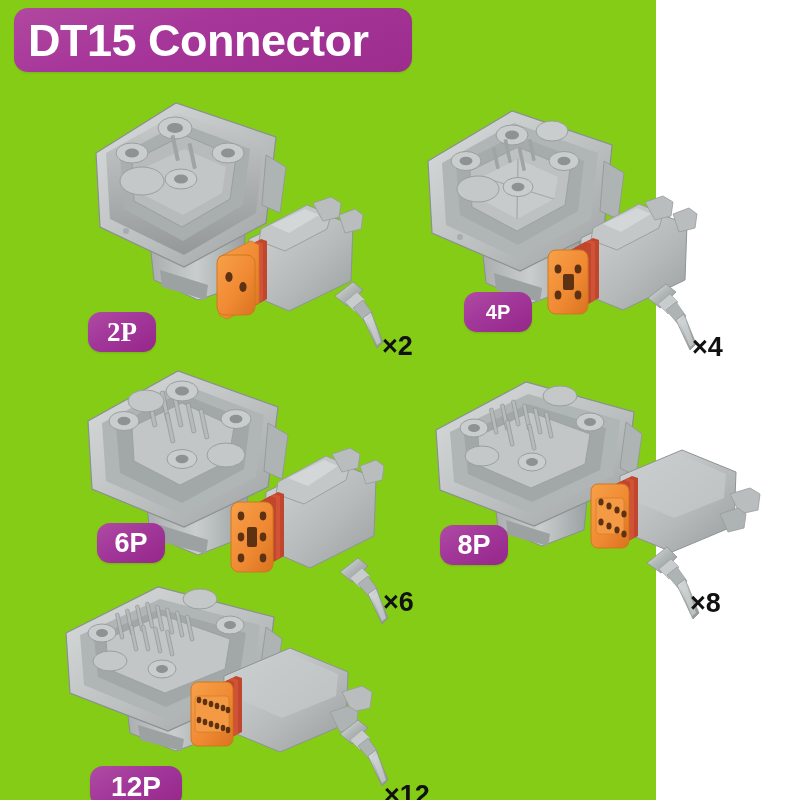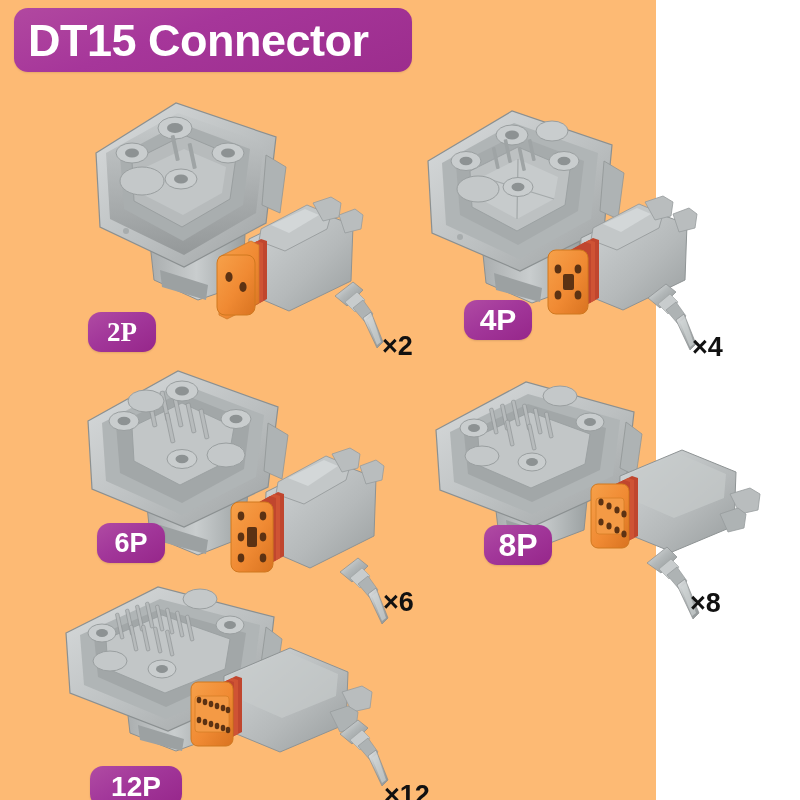--- a/index.html
+++ b/index.html
@@ -6,21 +6,21 @@
   html, body {
     margin: 0; padding: 0;
     width: 800px; height: 800px;
     background: #ffffff;
     font-family: "Liberation Sans", sans-serif;
     overflow: hidden;
   }
   #page {
     position: relative;
     width: 656px; height: 800px;
-    background: #fdba74;
+    background: #84cc16;
   }
 
   
   .title-banner {
     position: absolute;
     left: 14px; top: 8px;
     width: 398px; height: 64px;
     background: linear-gradient(160deg, #b148a0 0%, #a6369a 40%, #9c2d8d 100%);
     border-radius: 14px;
     display: flex; align-items: center; justify-content: flex-start;
@@ -292,21 +292,21 @@
           </linearGradient>
         </defs>
         <path d="M2 16 L20 2 L30 10 L14 26 Z" fill="url(#t4)" stroke="#888d8e" stroke-width="0.7"></path>
         <path d="M12 22 L24 12 L32 20 L22 32 Z" fill="#c8cccd" stroke="#9a9fa0" stroke-width="0.6"></path>
         <path d="M20 28 L30 20 L40 34 L32 42 Z" fill="#aeb3b4" stroke="#8d9293" stroke-width="0.6"></path>
         <path d="M30 38 L38 32 L50 62 L44 68 Z" fill="url(#t4)" stroke="#888d8e" stroke-width="0.7"></path>
         <path d="M34 40 L39 36 L48 62 L44 65 Z" fill="#d4d8d9" opacity="0.6"></path>
       </svg>
     </div>
 
-    <div class="pin-badge" style="left:464px; top:300px; width:68px; height:40px; font-size:30px;">
+    <div class="pin-badge" style="left:464px; top:292px; width:68px; height:40px; font-size:20px;">
       <span>4P</span>
     </div>
 
     <div class="multiplier" style="left:692px; top:332px;">×4</div>
   </div>
 
   <div class="item" style="left:0px; top:0px;">
 
     <div class="recept" style="left:78px; top:365px;">
       <svg width="220" height="195" viewBox="0 0 220 195">
@@ -505,21 +505,21 @@
           </linearGradient>
         </defs>
         <path d="M2 18 L22 2 L32 12 L16 28 Z" fill="url(#t8)" stroke="#888d8e" stroke-width="0.7"></path>
         <path d="M14 24 L26 14 L34 22 L24 34 Z" fill="#c8cccd" stroke="#9a9fa0" stroke-width="0.6"></path>
         <path d="M22 30 L32 22 L42 36 L34 44 Z" fill="#aeb3b4" stroke="#8d9293" stroke-width="0.6"></path>
         <path d="M32 40 L40 34 L54 68 L48 74 Z" fill="url(#t8)" stroke="#888d8e" stroke-width="0.7"></path>
         <path d="M36 42 L41 38 L51 68 L47 71 Z" fill="#d4d8d9" opacity="0.6"></path>
       </svg>
     </div>
 
-    <div class="pin-badge" style="left:484px; top:525px; width:68px; height:40px; font-size:32px;">
+    <div class="pin-badge" style="left:440px; top:525px; width:68px; height:40px; font-size:27px;">
       <span>8P</span>
     </div>
 
     <div class="multiplier" style="left:690px; top:588px;">×8</div>
   </div>
 
   <div class="item" style="left:0px; top:0px;">
 
     <div class="recept" style="left:62px; top:585px;">
       <svg width="225" height="180" viewBox="0 0 225 180">

